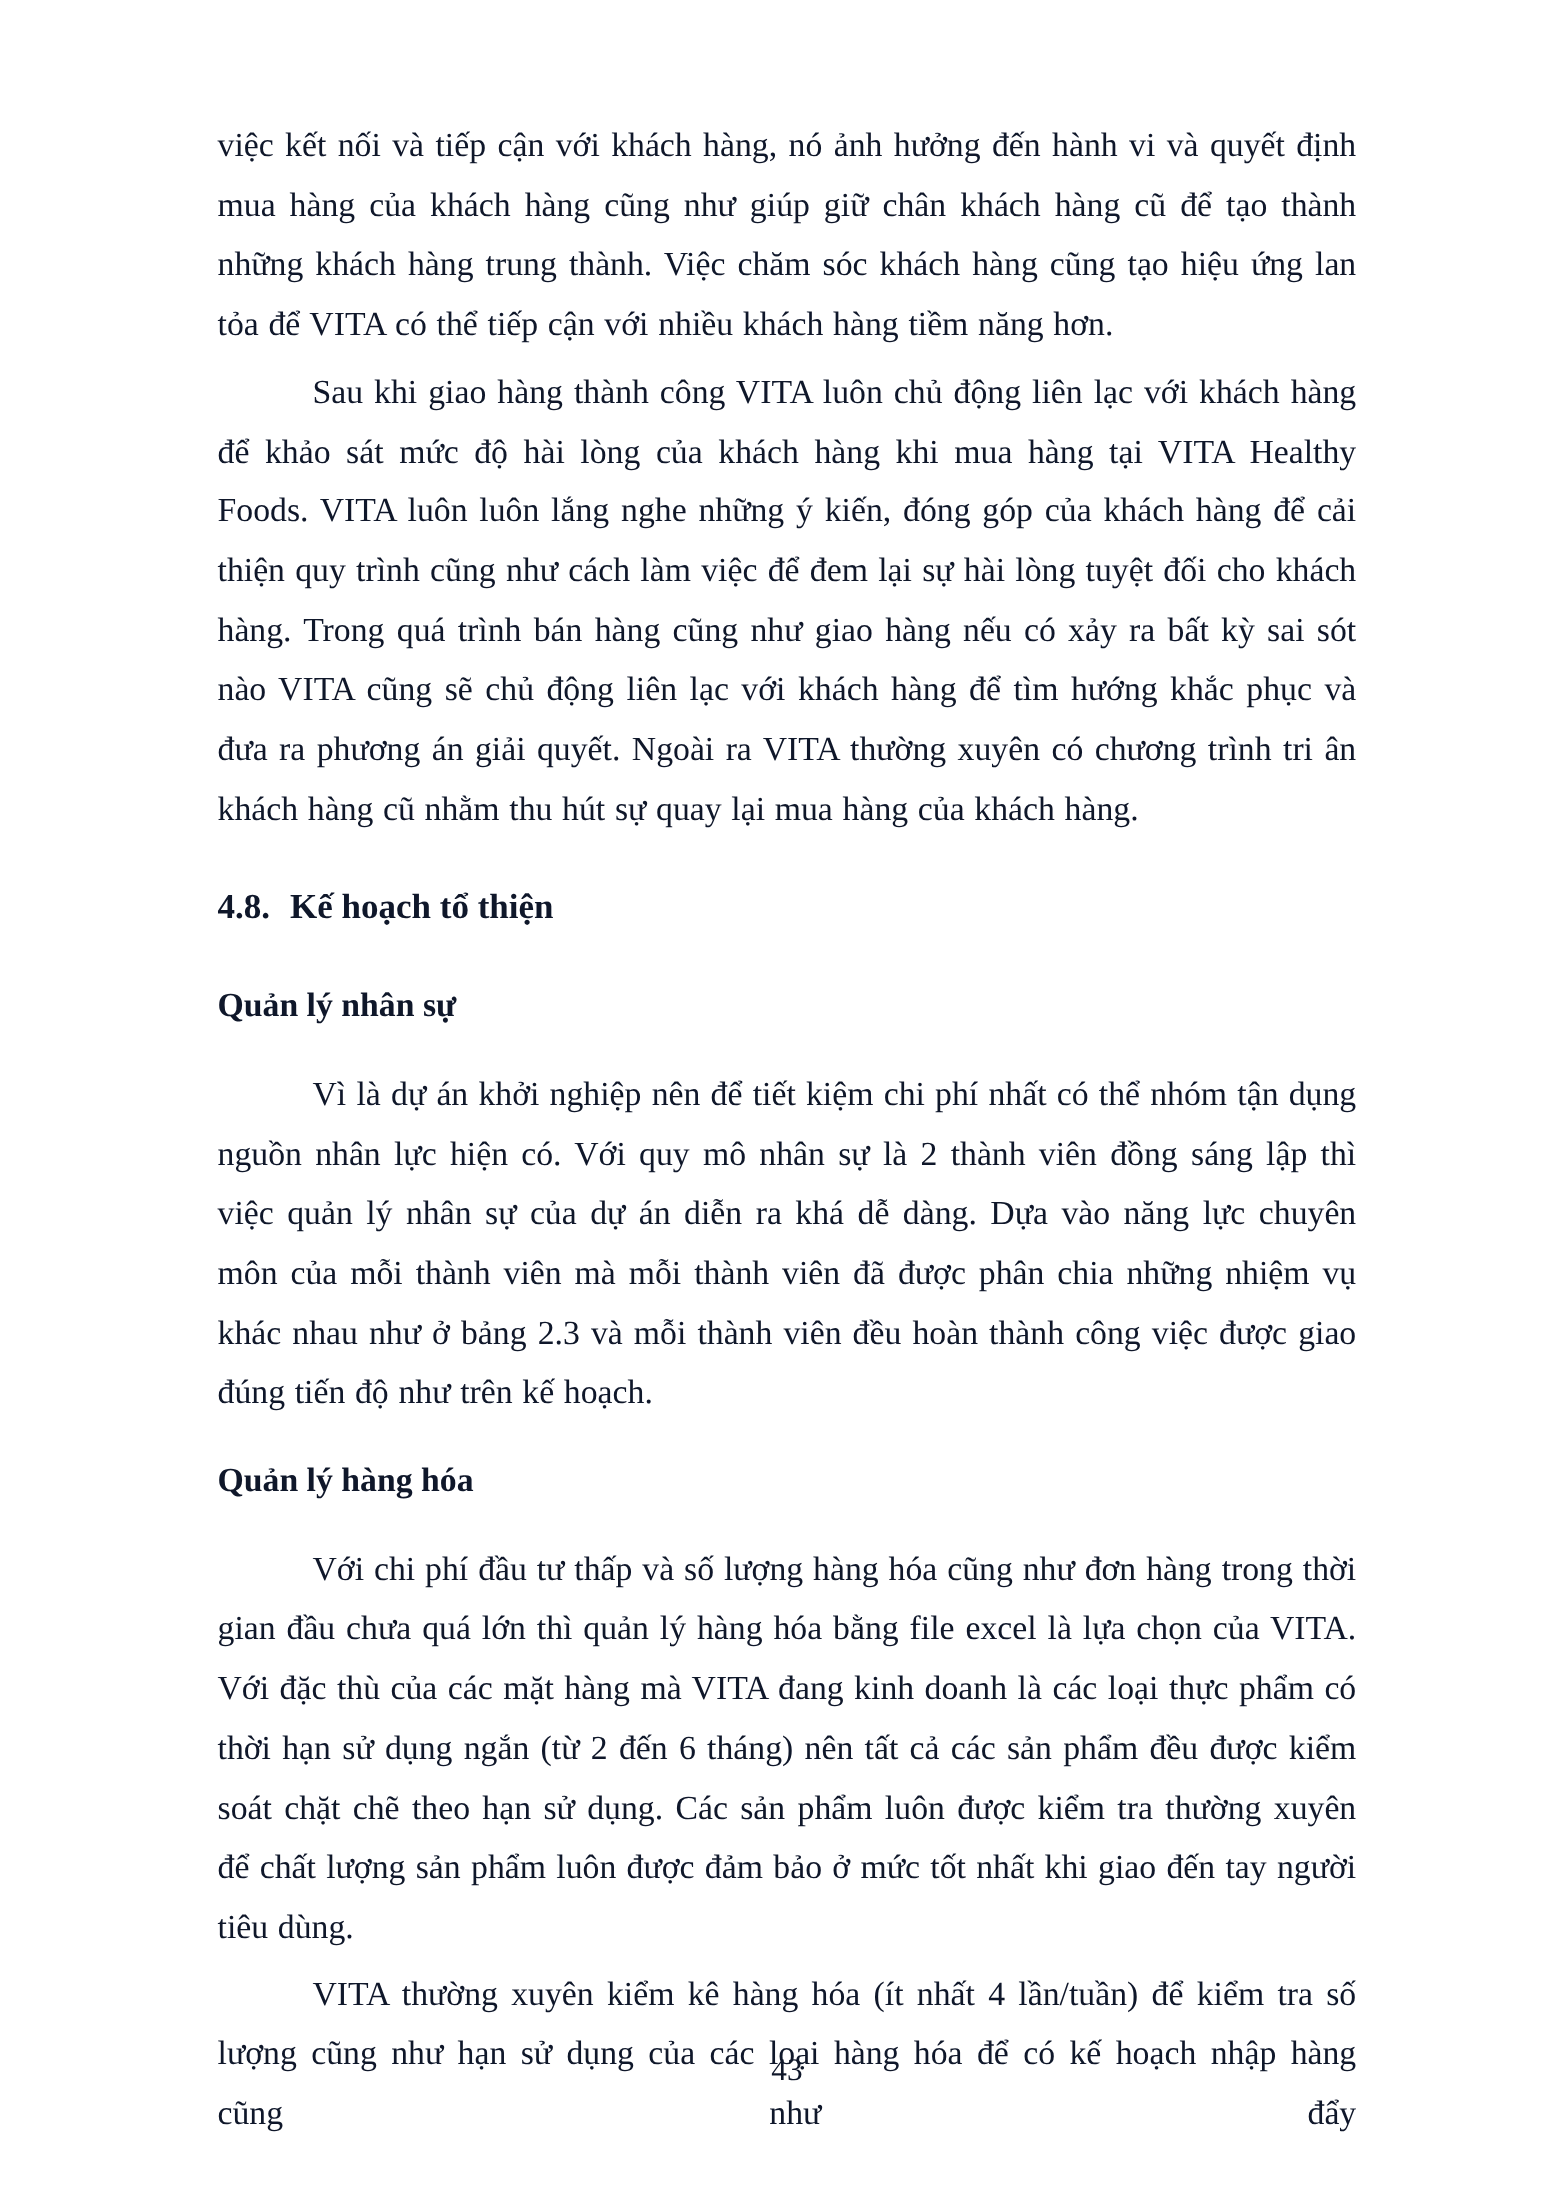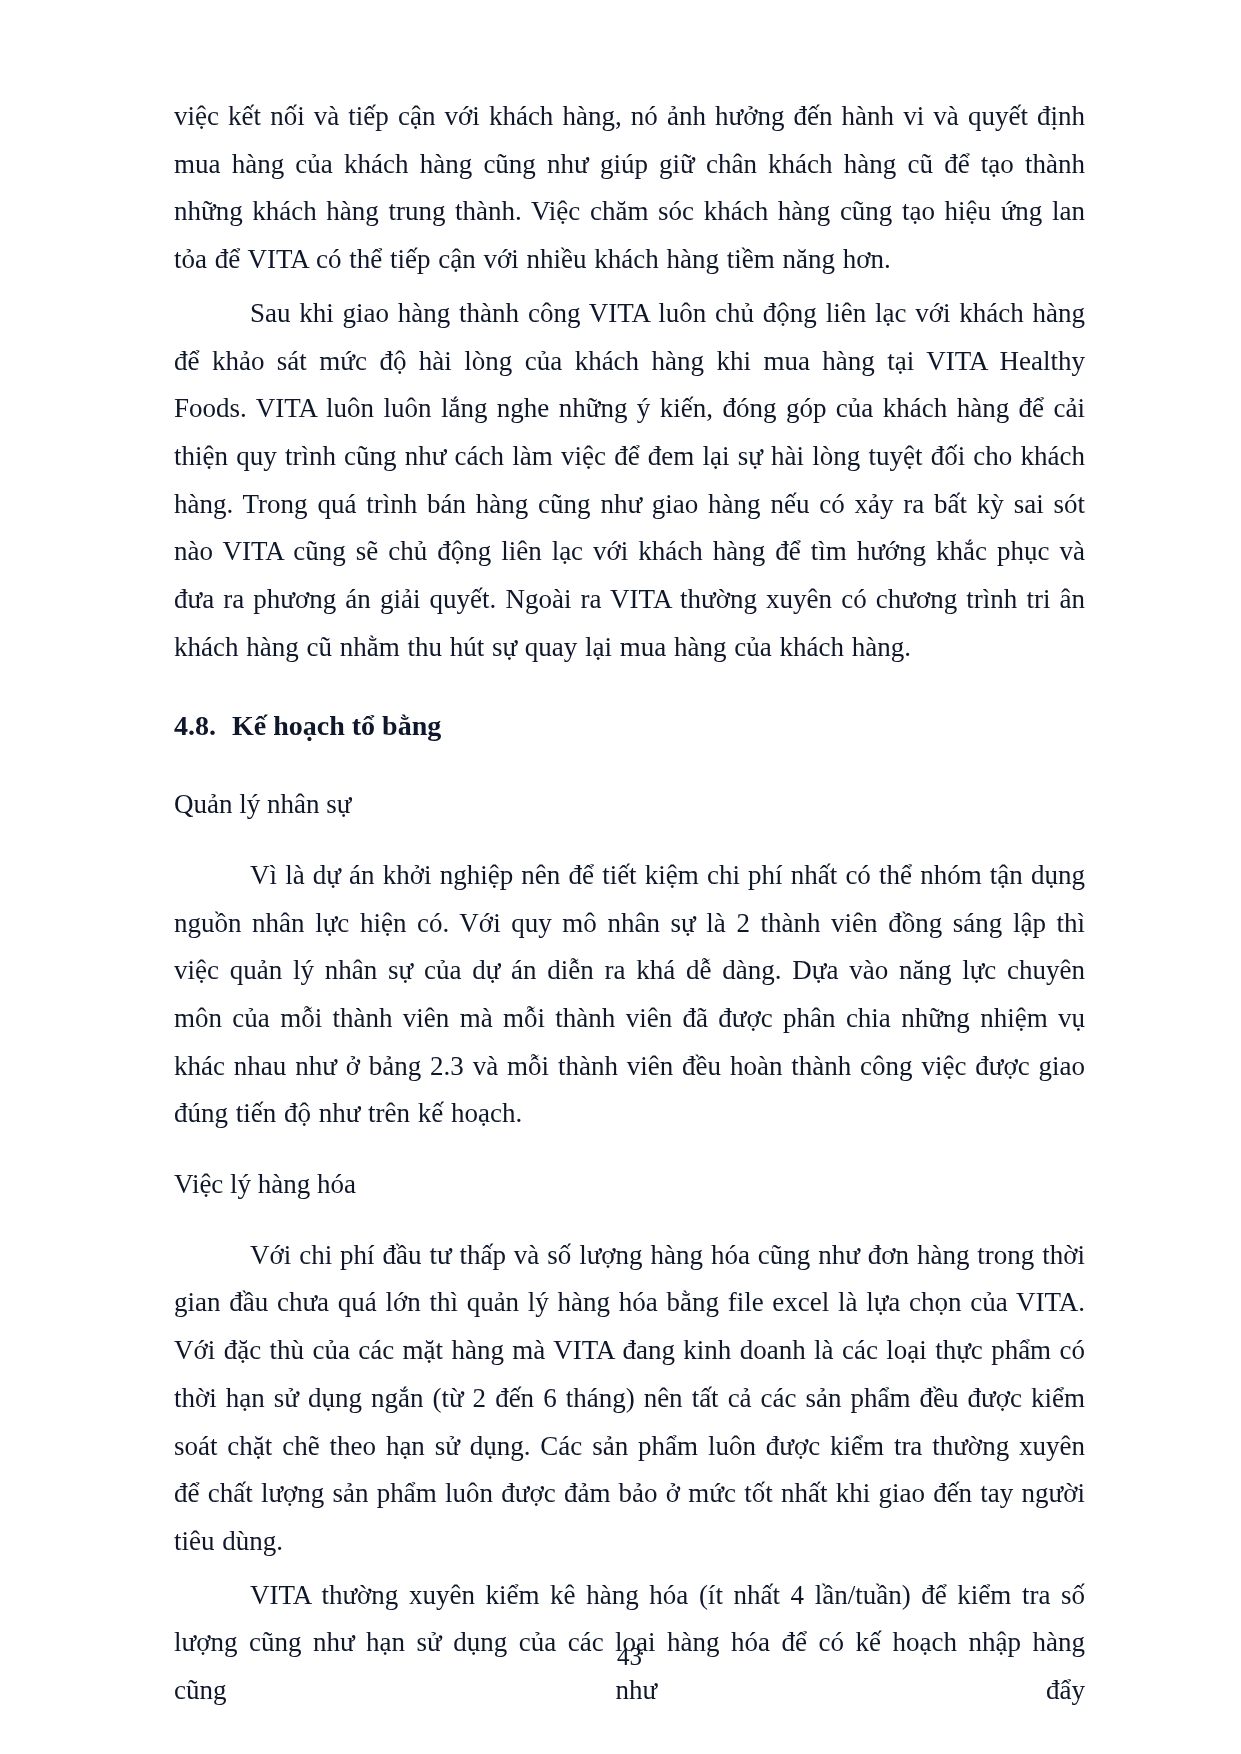--- a/index.html
+++ b/index.html
@@ -42,21 +42,21 @@
     font-weight: bold;
     line-height: 47.7px;
     margin: 31px 0;
   }
   h2.section-heading .sec-num {
     display: inline-block;
     min-width: 58px;
   }
   h3.subheading {
     font-size: 27px;
-    font-weight: normal;
+    font-weight: bold;
     line-height: 47.7px;
     margin: 23px 0;
   }
   .page-number {
     position: absolute;
     top: 1642px;
     left: 174px;
     width: 911px;
     text-align: center;
     font-size: 25px;
@@ -67,28 +67,28 @@
 <body>
 
 <div class="page">
   <div class="content">
 
     <p class="body no-indent">việc kết nối và tiếp cận với khách hàng, nó ảnh hưởng đến hành vi và quyết định mua hàng của khách hàng cũng như giúp giữ chân khách hàng cũ để tạo thành những khách hàng trung thành. Việc chăm sóc khách hàng cũng tạo hiệu ứng lan tỏa để VITA có thể tiếp cận với nhiều khách hàng tiềm năng hơn.</p>
 
     <p class="body">Sau khi giao hàng thành công VITA luôn chủ động liên lạc với khách hàng để khảo sát mức độ hài lòng của khách hàng khi mua hàng tại VITA Healthy Foods. VITA luôn luôn lắng nghe những ý kiến, đóng góp của khách hàng để cải thiện quy trình cũng như cách làm việc để đem lại sự hài lòng tuyệt đối cho khách hàng. Trong quá trình bán hàng cũng như giao hàng nếu có xảy ra bất kỳ sai sót nào VITA cũng sẽ chủ động liên lạc với khách hàng để tìm hướng khắc phục và đưa ra phương án giải quyết. Ngoài ra VITA thường xuyên có chương trình tri ân khách hàng cũ nhằm thu hút sự quay lại mua hàng của khách hàng.</p>
 
     <h2 class="section-heading">
-      <span class="sec-num">4.8.</span><span>Kế hoạch tổ bằng</span>
+      <span class="sec-num">4.8.</span><span>Kế hoạch tổ thiện</span>
     </h2>
 
     <h3 class="subheading">Quản lý nhân sự</h3>
 
     <p class="body">Vì là dự án khởi nghiệp nên để tiết kiệm chi phí nhất có thể nhóm tận dụng nguồn nhân lực hiện có. Với quy mô nhân sự là 2 thành viên đồng sáng lập thì việc quản lý nhân sự của dự án diễn ra khá dễ dàng. Dựa vào năng lực chuyên môn của mỗi thành viên mà mỗi thành viên đã được phân chia những nhiệm vụ khác nhau như ở bảng 2.3 và mỗi thành viên đều hoàn thành công việc được giao đúng tiến độ như trên kế hoạch.</p>
 
-    <h3 class="subheading">Việc lý hàng hóa</h3>
+    <h3 class="subheading">Quản lý hàng hóa</h3>
 
     <p class="body">Với chi phí đầu tư thấp và số lượng hàng hóa cũng như đơn hàng trong thời gian đầu chưa quá lớn thì quản lý hàng hóa bằng file excel là lựa chọn của VITA. Với đặc thù của các mặt hàng mà VITA đang kinh doanh là các loại thực phẩm có thời hạn sử dụng ngắn (từ 2 đến 6 tháng) nên tất cả các sản phẩm đều được kiểm soát chặt chẽ theo hạn sử dụng. Các sản phẩm luôn được kiểm tra thường xuyên để chất lượng sản phẩm luôn được đảm bảo ở mức tốt nhất khi giao đến tay người tiêu dùng.</p>
 
     <p class="body continues">VITA thường xuyên kiểm kê hàng hóa (ít nhất 4 lần/tuần) để kiểm tra số lượng cũng như hạn sử dụng của các loại hàng hóa để có kế hoạch nhập hàng cũng như đẩy</p>
 
   </div>
 
   <div class="page-number">43</div>
 </div>
 

